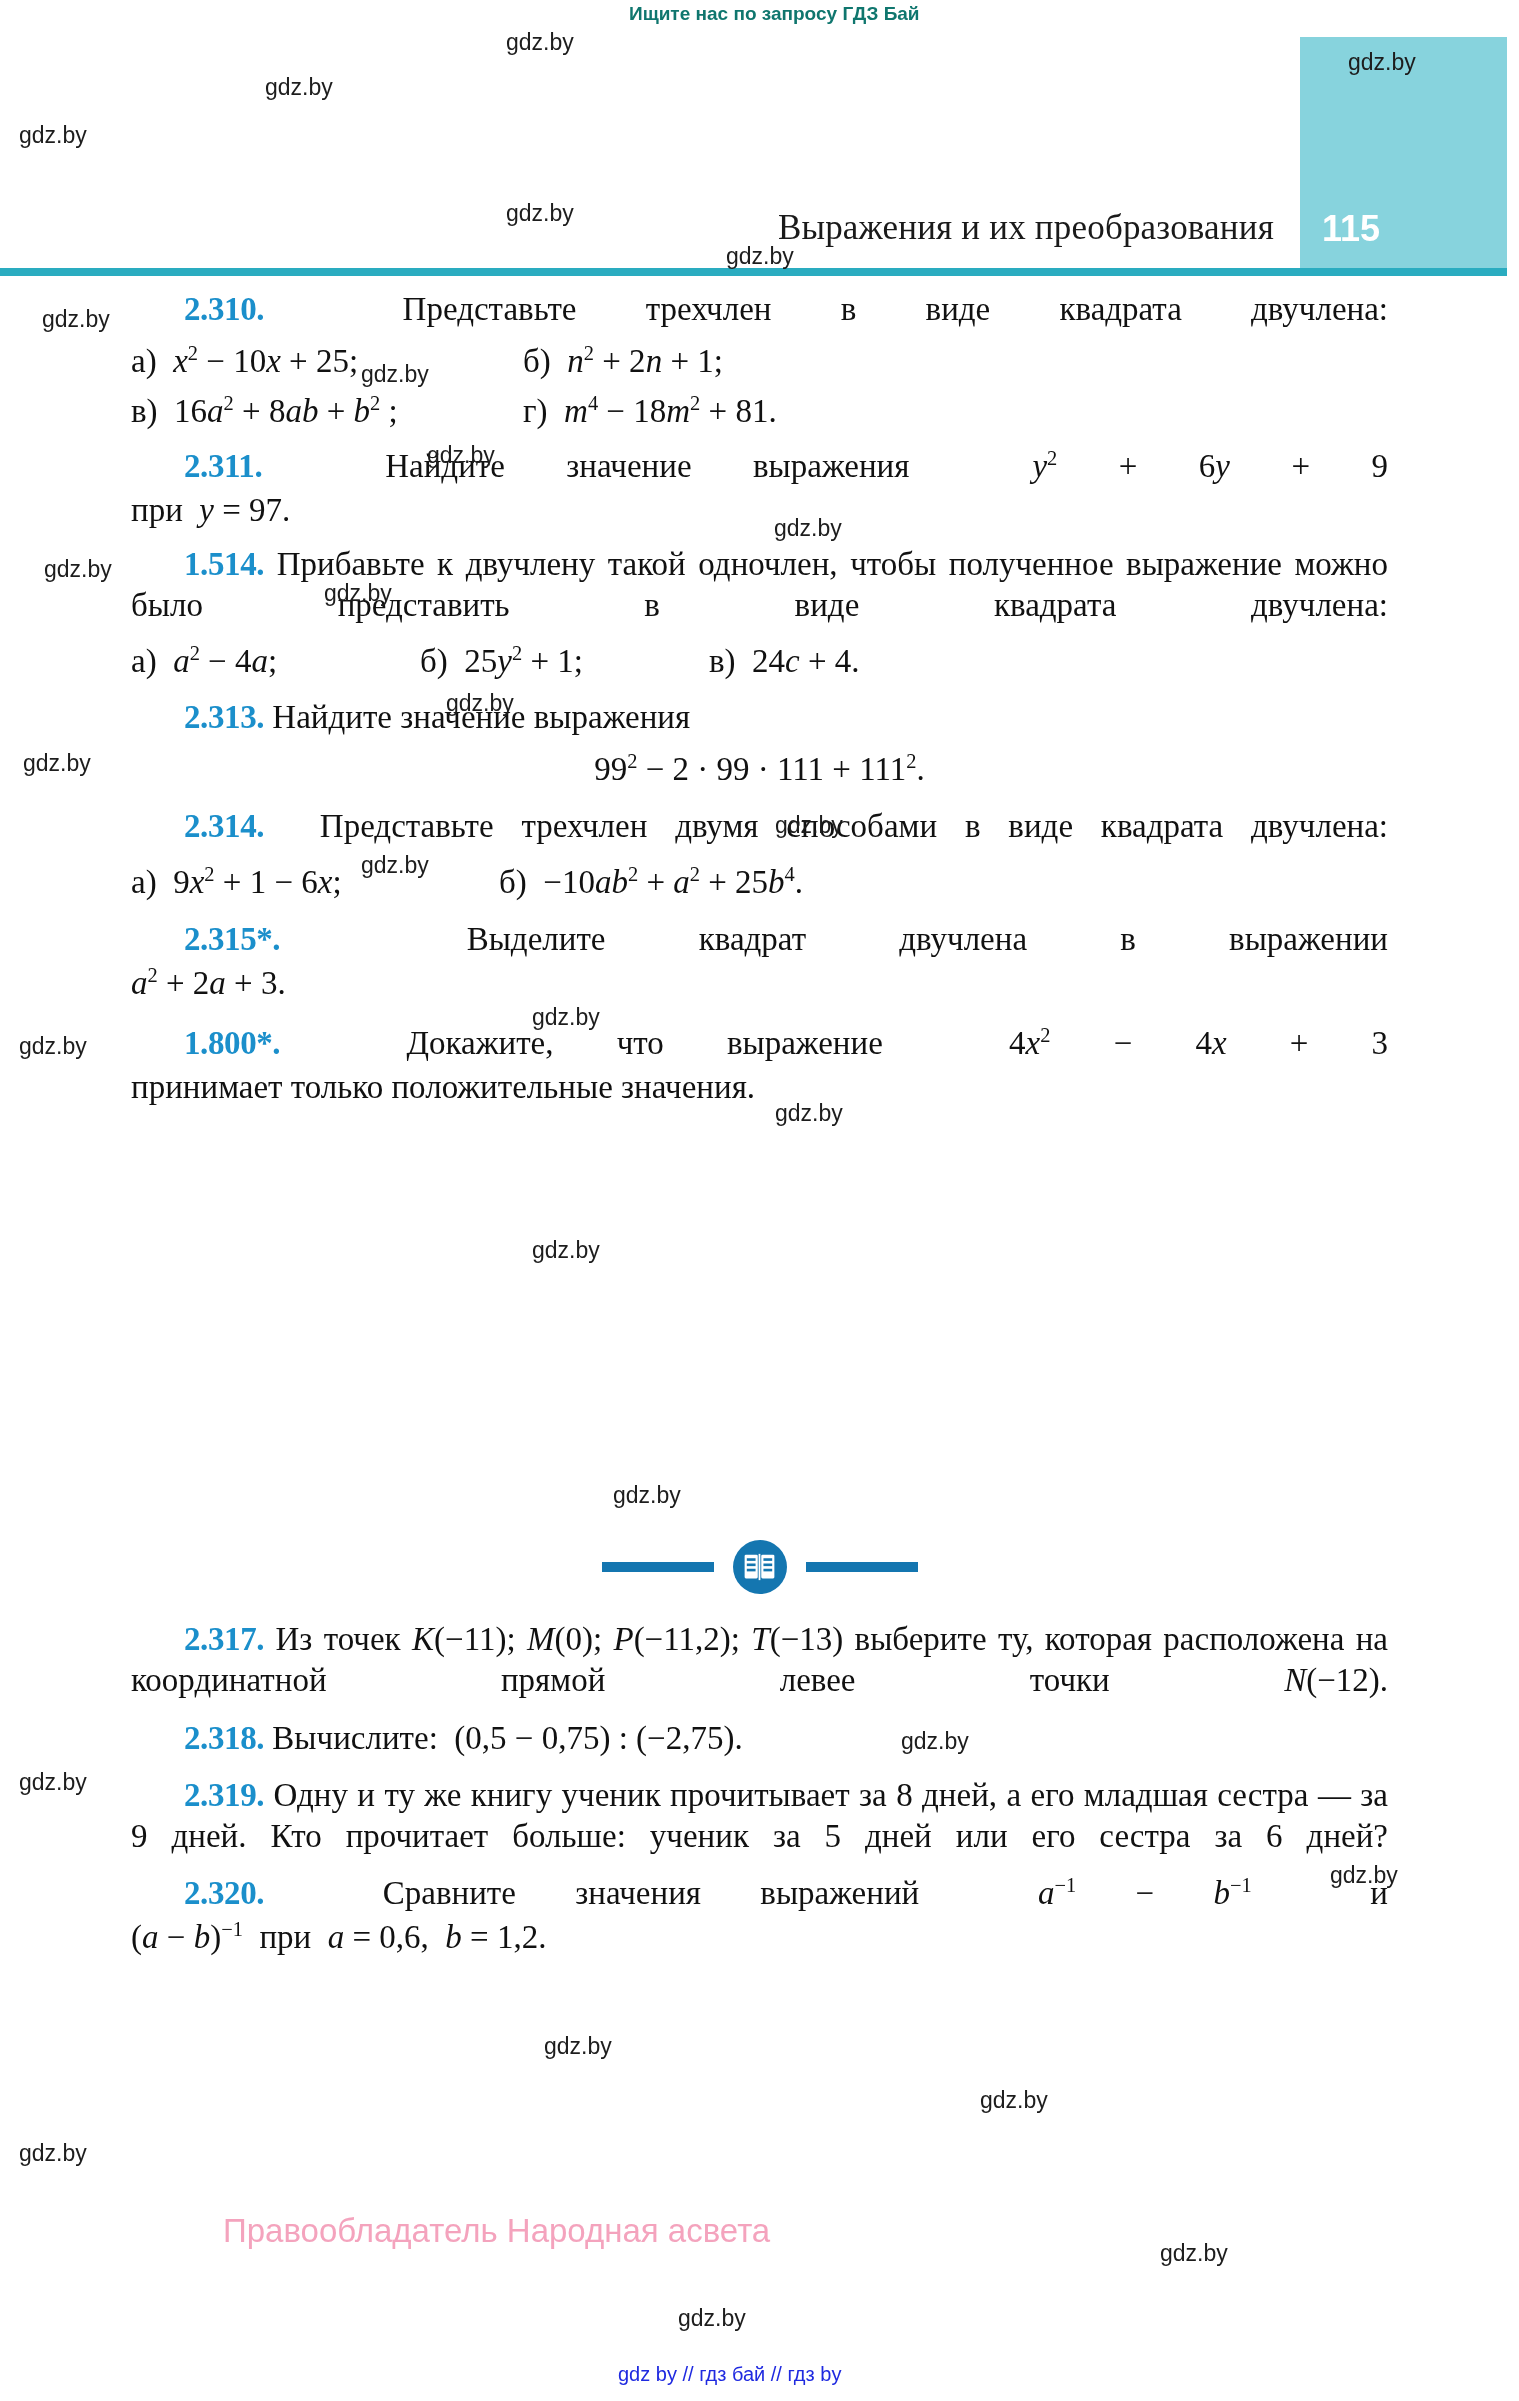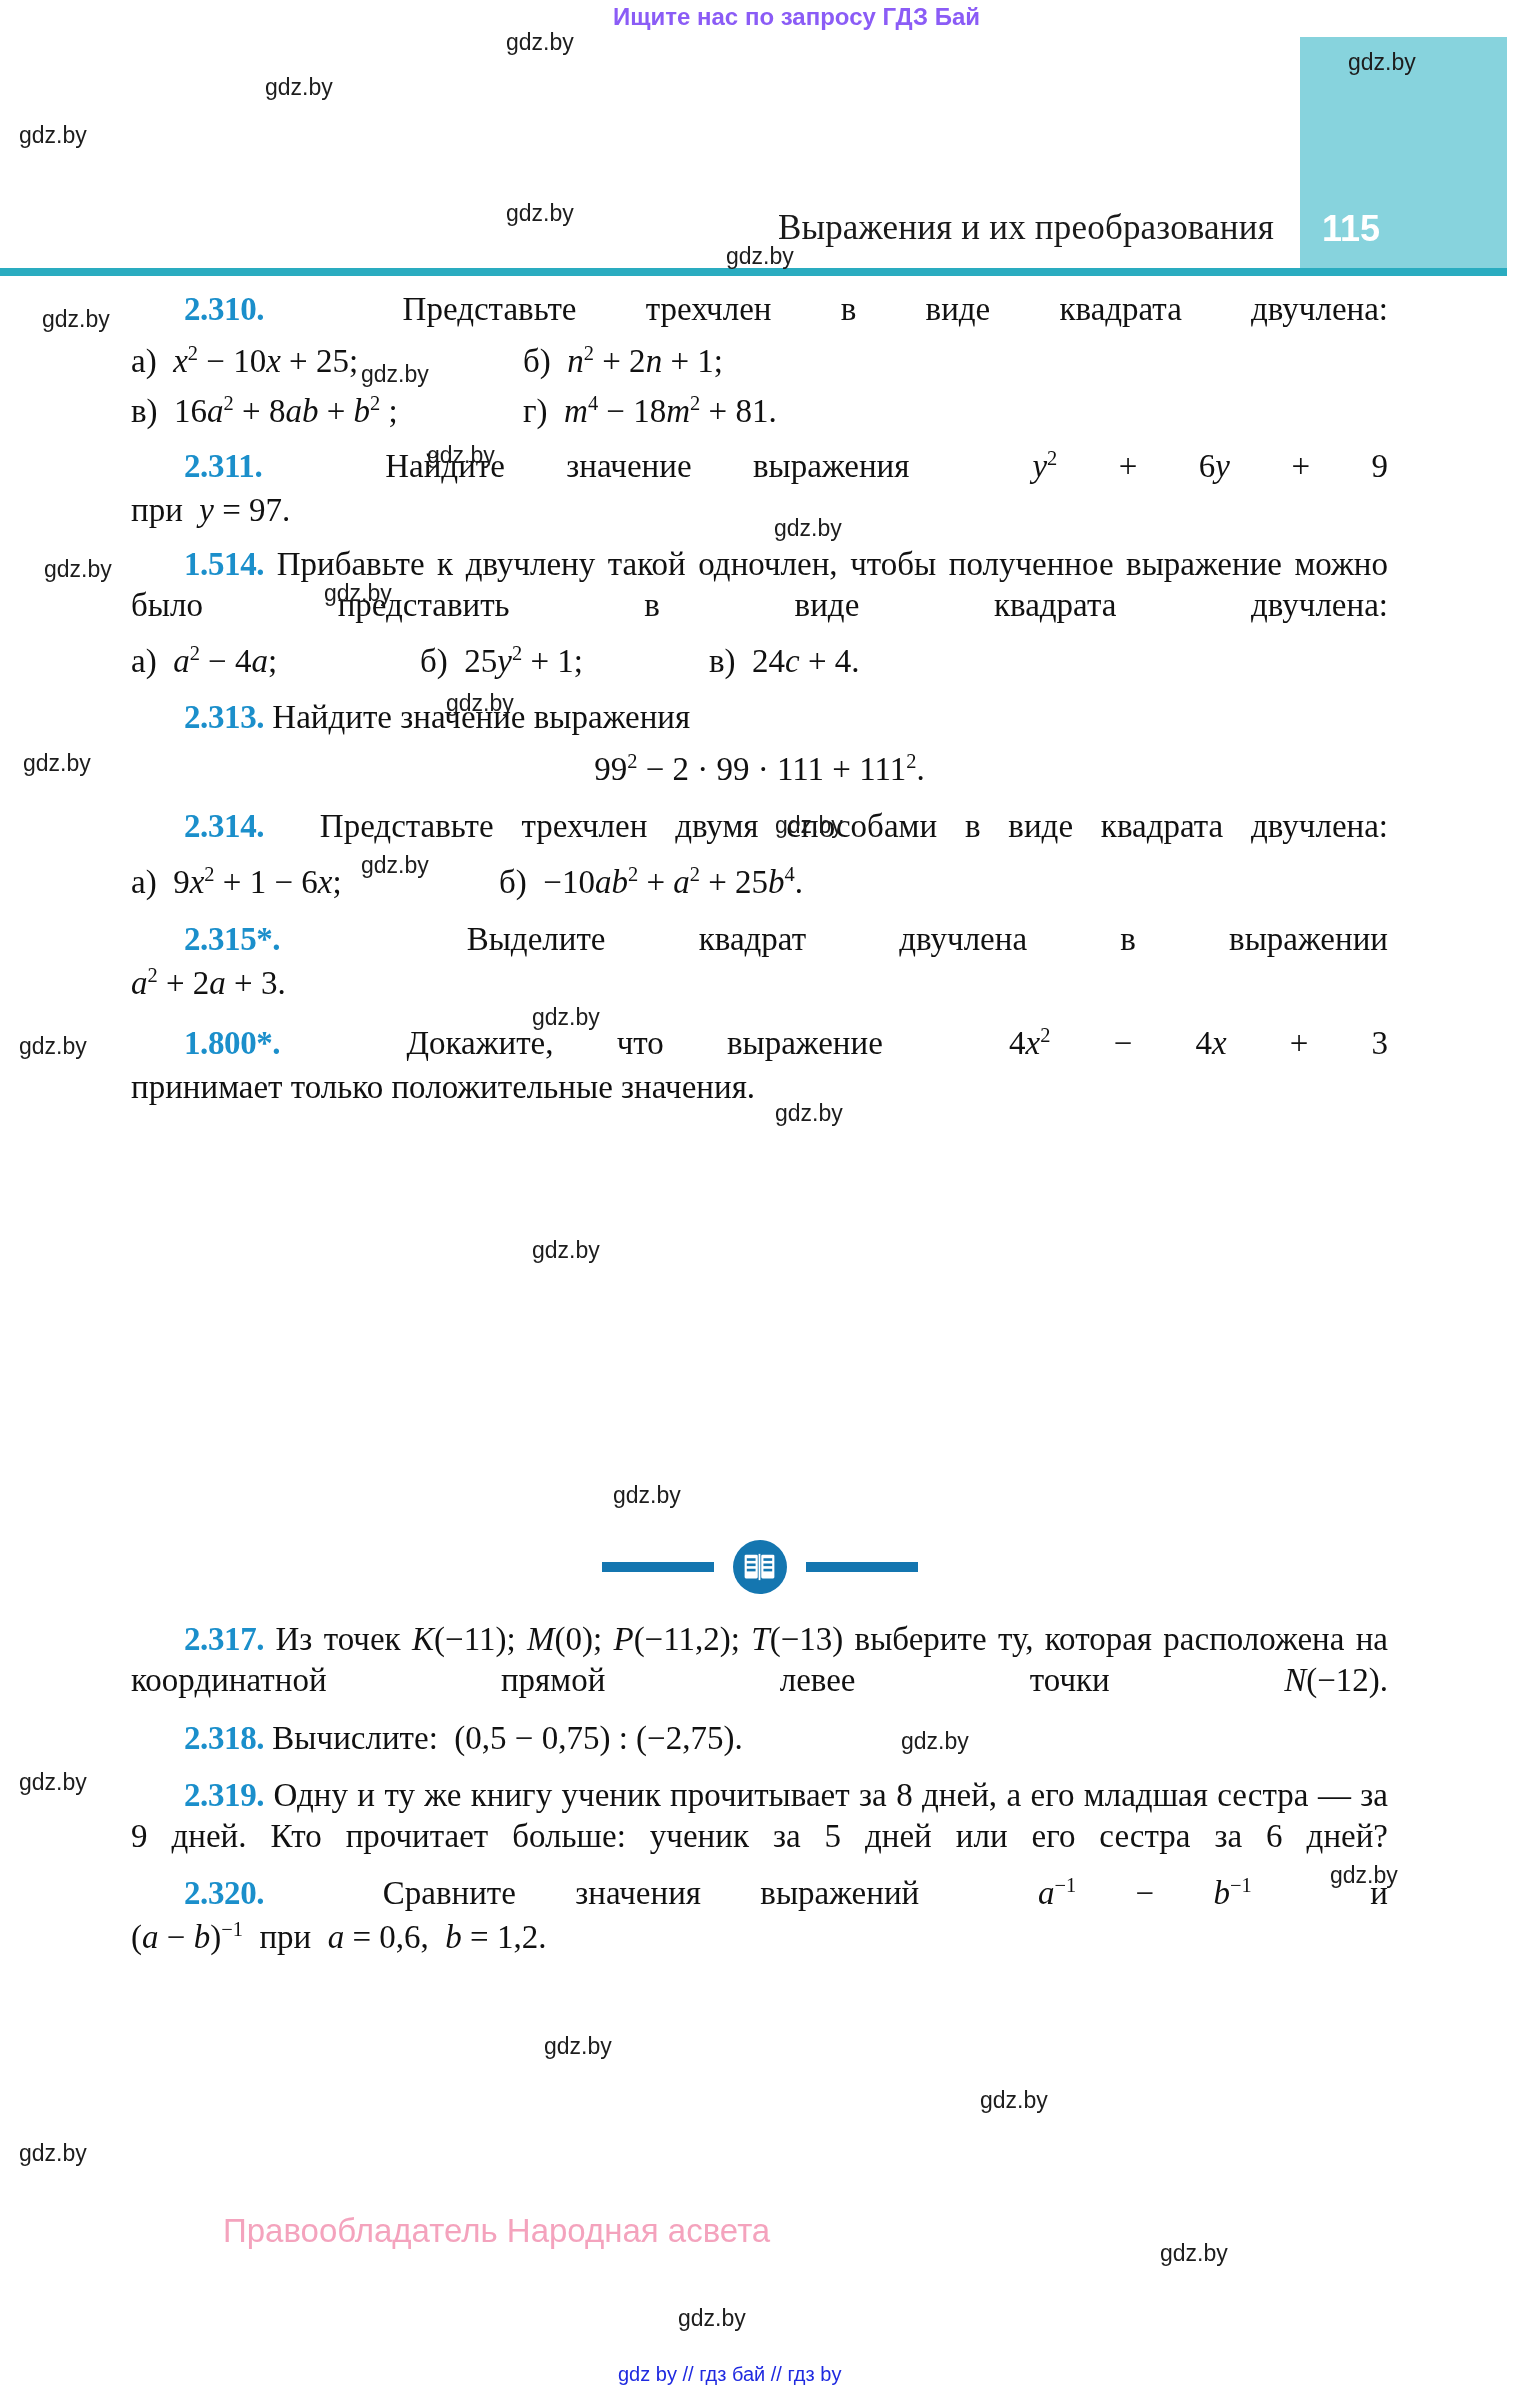--- a/index.html
+++ b/index.html
@@ -78,23 +78,23 @@
     display:flex;align-items:center;justify-content:center;
   }
 
   
   .wm{
     position:absolute;
     font-family:"Liberation Sans","DejaVu Sans",sans-serif;
     font-size:23px;color:#1d1d1d;white-space:nowrap;
   }
   .wm-green{
-    position:absolute;color:#8b5cf6;font-weight:bold;
-    font-family:"Liberation Sans","DejaVu Sans",sans-serif;
-    font-size:24px;white-space:nowrap;
+    position:absolute;color:#0f766e;font-weight:bold;
+    font-family:"Liberation Sans","DejaVu Sans",sans-serif;
+    font-size:19px;white-space:nowrap;margin-left:16px;
   }
   .wm-pink{
     position:absolute;color:#f4a3bd;
     font-family:"Liberation Sans","DejaVu Sans",sans-serif;
     font-size:33px;white-space:nowrap;
   }
   .wm-blue{
     position:absolute;color:#1f2ae0;
     font-family:"Liberation Sans","DejaVu Sans",sans-serif;
     font-size:20px;white-space:nowrap;

